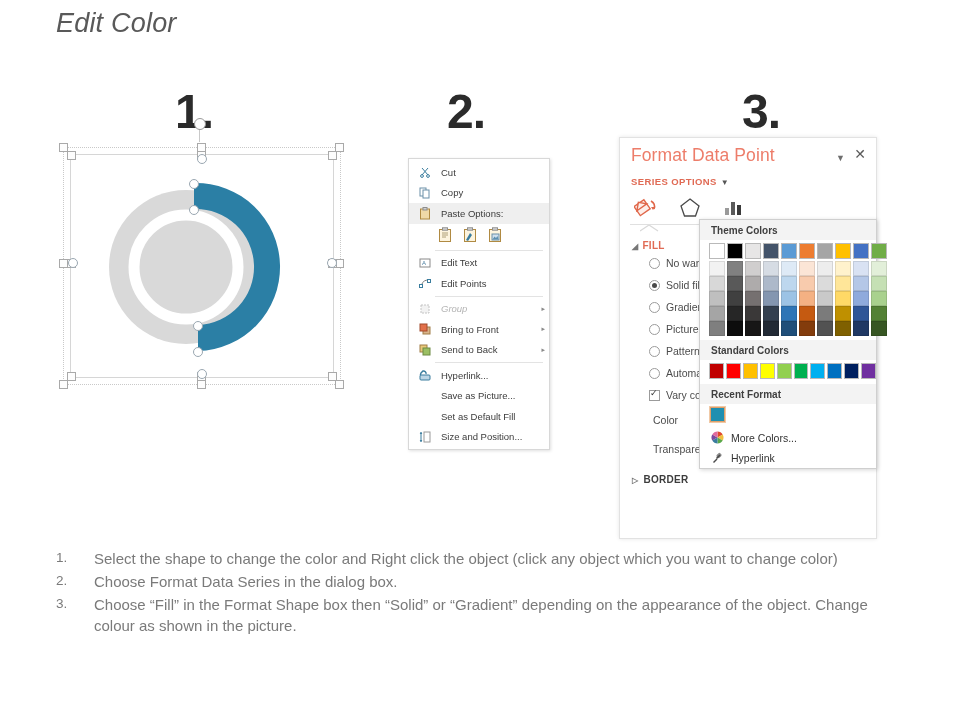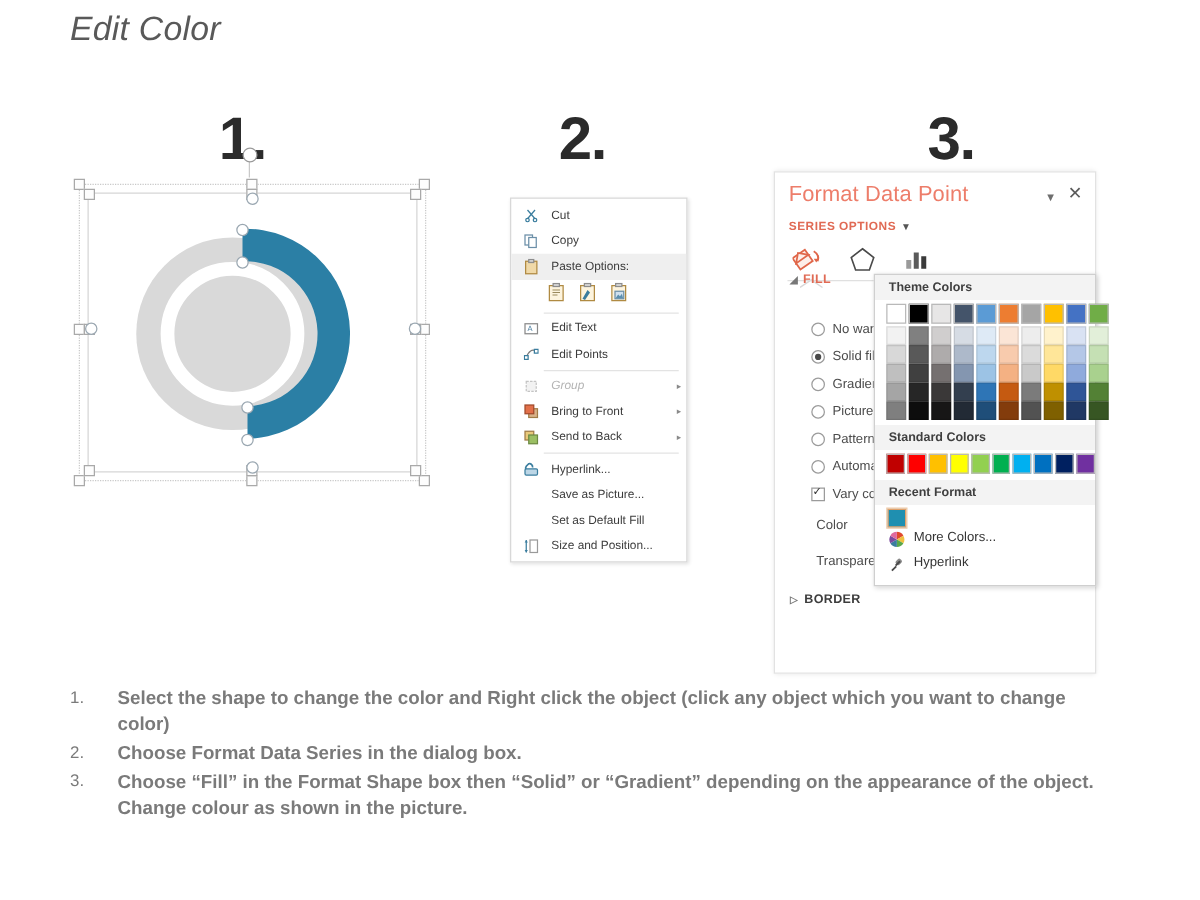--- a/index.html
+++ b/index.html
@@ -75,21 +75,21 @@
   .fp-series{
     position:absolute;left:11px;top:38px;font-size:9.5px;font-weight:bold;
     color:#e06a54;letter-spacing:.4px;
   }
   .fp-series .cv{font-size:8px;color:#555;padding-left:4px;}
 
   .fp-tabs{position:absolute;left:14px;top:58px;display:flex;gap:19px;align-items:flex-end;}
   .fp-underline{position:absolute;left:10px;top:86px;width:236px;height:1px;background:#e0e0e0;}
   .fp-tabmark{position:absolute;left:20px;top:80px;width:16px;height:7px;}
 
-  .fp-fill{position:absolute;left:12px;top:80px;font-size:10px;font-weight:bold;color:#e06a54;letter-spacing:.3px;}
+  .fp-fill{position:absolute;left:12px;top:102px;font-size:10px;font-weight:bold;color:#e06a54;letter-spacing:.3px;}
   .fp-fill .tri{font-size:8px;color:#777;padding-right:4px;}
 
   .opt{position:absolute;left:29px;font-size:10.5px;color:#4c4c4c;display:flex;align-items:center;gap:6px;white-space:nowrap;}
   .radio{width:9px;height:9px;border-radius:50%;border:1px solid #9b9b9b;background:#fff;display:inline-block;position:relative;flex:0 0 9px;}
   .radio.on::after{content:"";position:absolute;left:2px;top:2px;width:5px;height:5px;border-radius:50%;background:#4a4a4a;}
   .cbx{width:9px;height:9px;border:1px solid #9b9b9b;background:#fff;display:inline-block;position:relative;flex:0 0 9px;}
   .cbx.on::after{content:"✓";position:absolute;left:0px;top:-3px;font-size:9px;color:#333;line-height:11px;}
 
   .fp-colorlbl{position:absolute;left:33px;top:276px;font-size:10.5px;color:#4c4c4c;}
   .fp-colorbtn{
@@ -117,28 +117,28 @@
     box-shadow:1px 1px 4px rgba(0,0,0,.17);z-index:20;
   }
   .cd-head{font-size:10px;color:#3f3f3f;font-weight:bold;padding:5px 0 4px 11px;background:#f3f3f3;}
   .cd-grid{display:flex;gap:2px;padding:3px 0 4px 9px;}
   .cd-col{display:flex;flex-direction:column;}
   .sw{width:14px;height:13px;border:1px solid rgba(0,0,0,.10);}
   .sw.top{height:14px;border:1px solid #b9b9b9;margin-bottom:2px;}
   .cd-std{display:flex;gap:2px;padding:3px 0 5px 9px;}
   .cd-recent{display:flex;padding:3px 0 2px 10px;}
   .sw.rec{width:13px;height:13px;border:1px solid #e0a06a;outline:1px solid #f0c9a6;}
-  .cd-item{display:flex;align-items:flex-start;height:20px;padding-left:10px;font-size:10.5px;color:#333;gap:7px;}
+  .cd-item{display:flex;align-items:flex-end;height:20px;padding-left:10px;font-size:10.5px;color:#333;gap:7px;}
   .cd-item .ic{width:14px;height:14px;display:flex;align-items:center;justify-content:center;}
 
   
   .instr{position:absolute;left:56px;top:548px;width:840px;font-size:15px;color:#7a7a7a;}
   .iline{display:flex;margin-bottom:2px;}
   .inum{flex:0 0 38px;font-size:13.5px;padding-top:2px;}
-  .itxt{flex:1 1 auto;line-height:21px;font-weight:bold;}
+  .itxt{flex:1 1 auto;line-height:21px;}
 </style>
 </head>
 <body>
 
 <div class="page">
 
   <div class="title">Edit Color</div>
 
   <div class="stepnum" id="stepnum-1">1.</div>
   <div class="stepnum" id="stepnum-2">2.</div>

